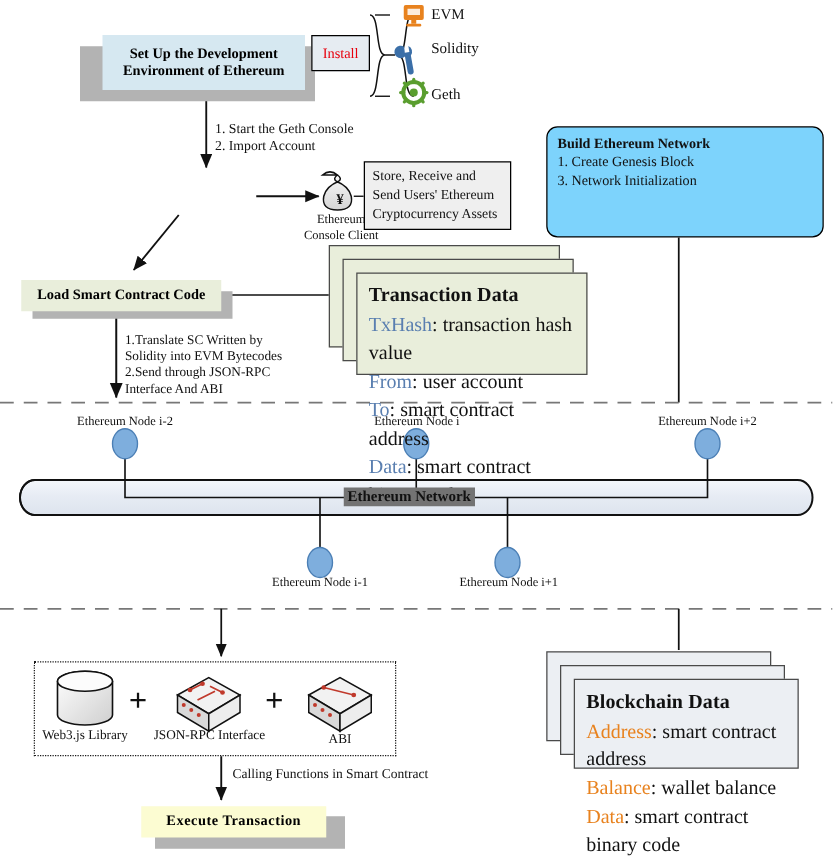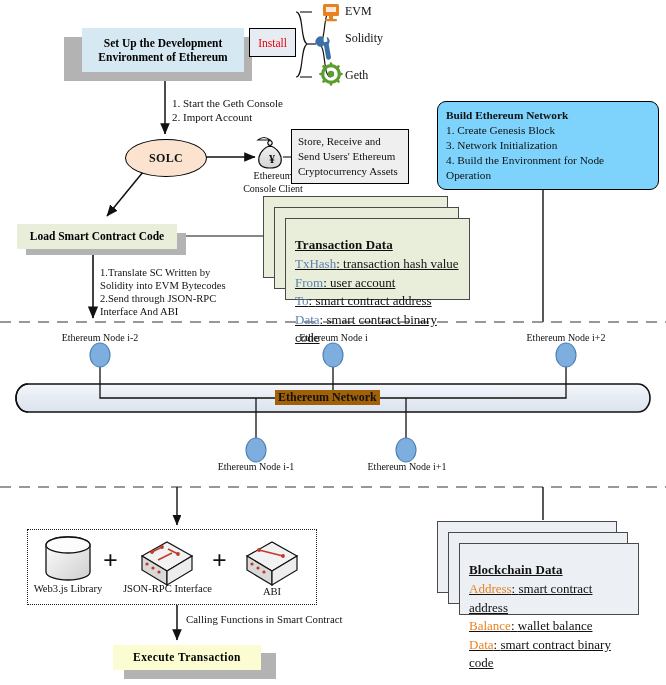--- a/index.html
+++ b/index.html
@@ -31,33 +31,33 @@
             box-sizing:border-box;font-size:11px;line-height:1.35;padding:4px 6px;}
 
   .roundbox{position:absolute;background:#7dd3fc;border:1.3px solid #000;
             border-radius:9px;box-sizing:border-box;font-size:11.3px;line-height:1.33;
             padding:6px 8px 5px 8px;}
   .roundbox .hd{font-weight:bold;}
 
   
   .stack{position:absolute;}
   .card{position:absolute;box-sizing:border-box;border:1.1px solid #4a4a4a;}
-  .card.front{padding:17px 9px;font-size:13px;line-height:1.42;text-decoration:underline;}
+  .card.front{padding:7px 9px;font-size:16px;line-height:1.42;}
   .card .hd{font-weight:bold;display:block;margin-bottom:1px;letter-spacing:.1px;}
   .tx-card{background:#e9eedb;}
   .bc-card{background:#eceff3;}
   .k-blue{color:#5a7fb0;}
   .k-orange{color:#e8821e;}
 
   
   .lbl{position:absolute;font-size:10.6px;line-height:1.32;white-space:pre;}
   .node-lbl{position:absolute;font-size:10px;text-align:center;white-space:nowrap;}
 
   .netname{position:absolute;font-weight:bold;font-size:12px;white-space:nowrap;
-           background:#a16207;padding:0 3px;}
+           background:#737373;padding:0 3px;}
 
   .dashbox{position:absolute;border:1.6px dotted #1a1a1a;box-sizing:border-box;}
   .plus{position:absolute;font-size:26px;font-weight:bold;line-height:1;color:#111;}
   .icn-lbl{position:absolute;font-size:10.6px;text-align:center;white-space:nowrap;}
 </style>
 </head>
 <body>
 
 <div id="stage">
 
@@ -202,41 +202,37 @@
     <span>Install</span>
   </div>
 
   <div class="lbl" style="left:345px;top:4px;font-size:12px;">EVM</div>
   <div class="lbl" style="left:345px;top:31px;font-size:12px;">Solidity</div>
   <div class="lbl" style="left:345px;top:68px;font-size:12px;">Geth</div>
 
   <div class="lbl" style="left:172px;top:96px;font-size:11px;">1. Start the Geth Console</div>
   <div class="lbl" style="left:172px;top:110px;font-size:11px;">2. Import Account</div>
 
-  <div class="solc" style="left:125px;top:139px;width:80px;height:36px;">
-    <span>SOLC</span>
-  </div>
 
   <div class="abs" style="left:262px;top:152px;width:20px;text-align:center;font-size:12px;font-weight:bold;">
     <span>¥</span>
   </div>
   <div class="node-lbl" style="left:227px;top:170px;width:92px;">Ethereum</div>
   <div class="node-lbl" style="left:227px;top:183px;width:92px;">Console Client</div>
 
   <div class="plainbox" style="left:291px;top:129px;width:118px;height:55px;">
     <div>Store, Receive and</div>
     <div>Send Users' Ethereum</div>
     <div>Cryptocurrency Assets</div>
   </div>
 
   <div class="roundbox" style="left:437px;top:101px;width:222px;height:89px;">
     <div class="hd">Build Ethereum Network</div>
     <div>1. Create Genesis Block</div>
     <div>3. Network Initialization</div>
-    <div>4. Build the Environment for Node Operation</div>
   </div>
 
   <div class="boxlbl green-box" style="left:17px;top:224px;width:160px;height:25px;">
     <span>Load Smart Contract Code</span>
   </div>
 
   <div class="lbl" style="left:100px;top:266px;">1.Translate SC Written by</div>
   <div class="lbl" style="left:100px;top:279px;">Solidity into EVM Bytecodes</div>
   <div class="lbl" style="left:100px;top:292px;">2.Send through JSON-RPC</div>
   <div class="lbl" style="left:100px;top:305px;text-align:right;">Interface And ABI</div>

